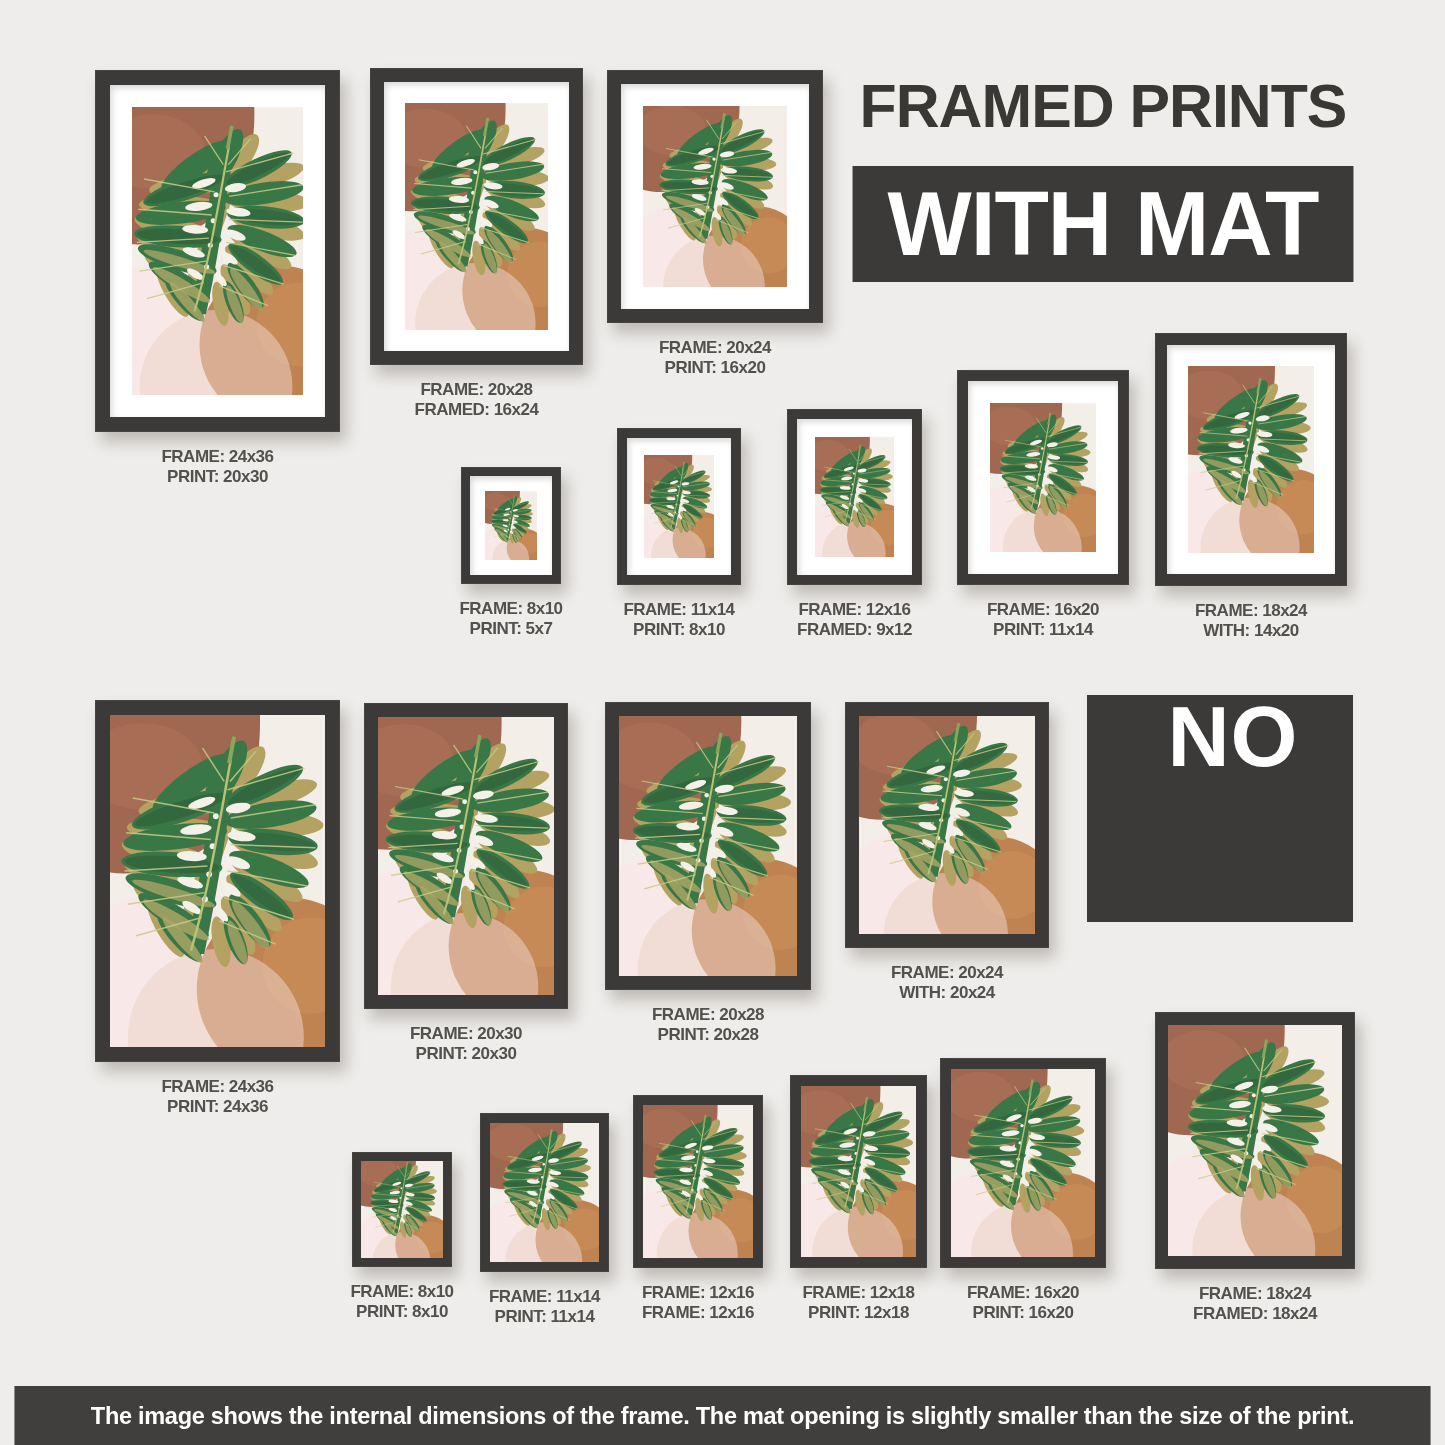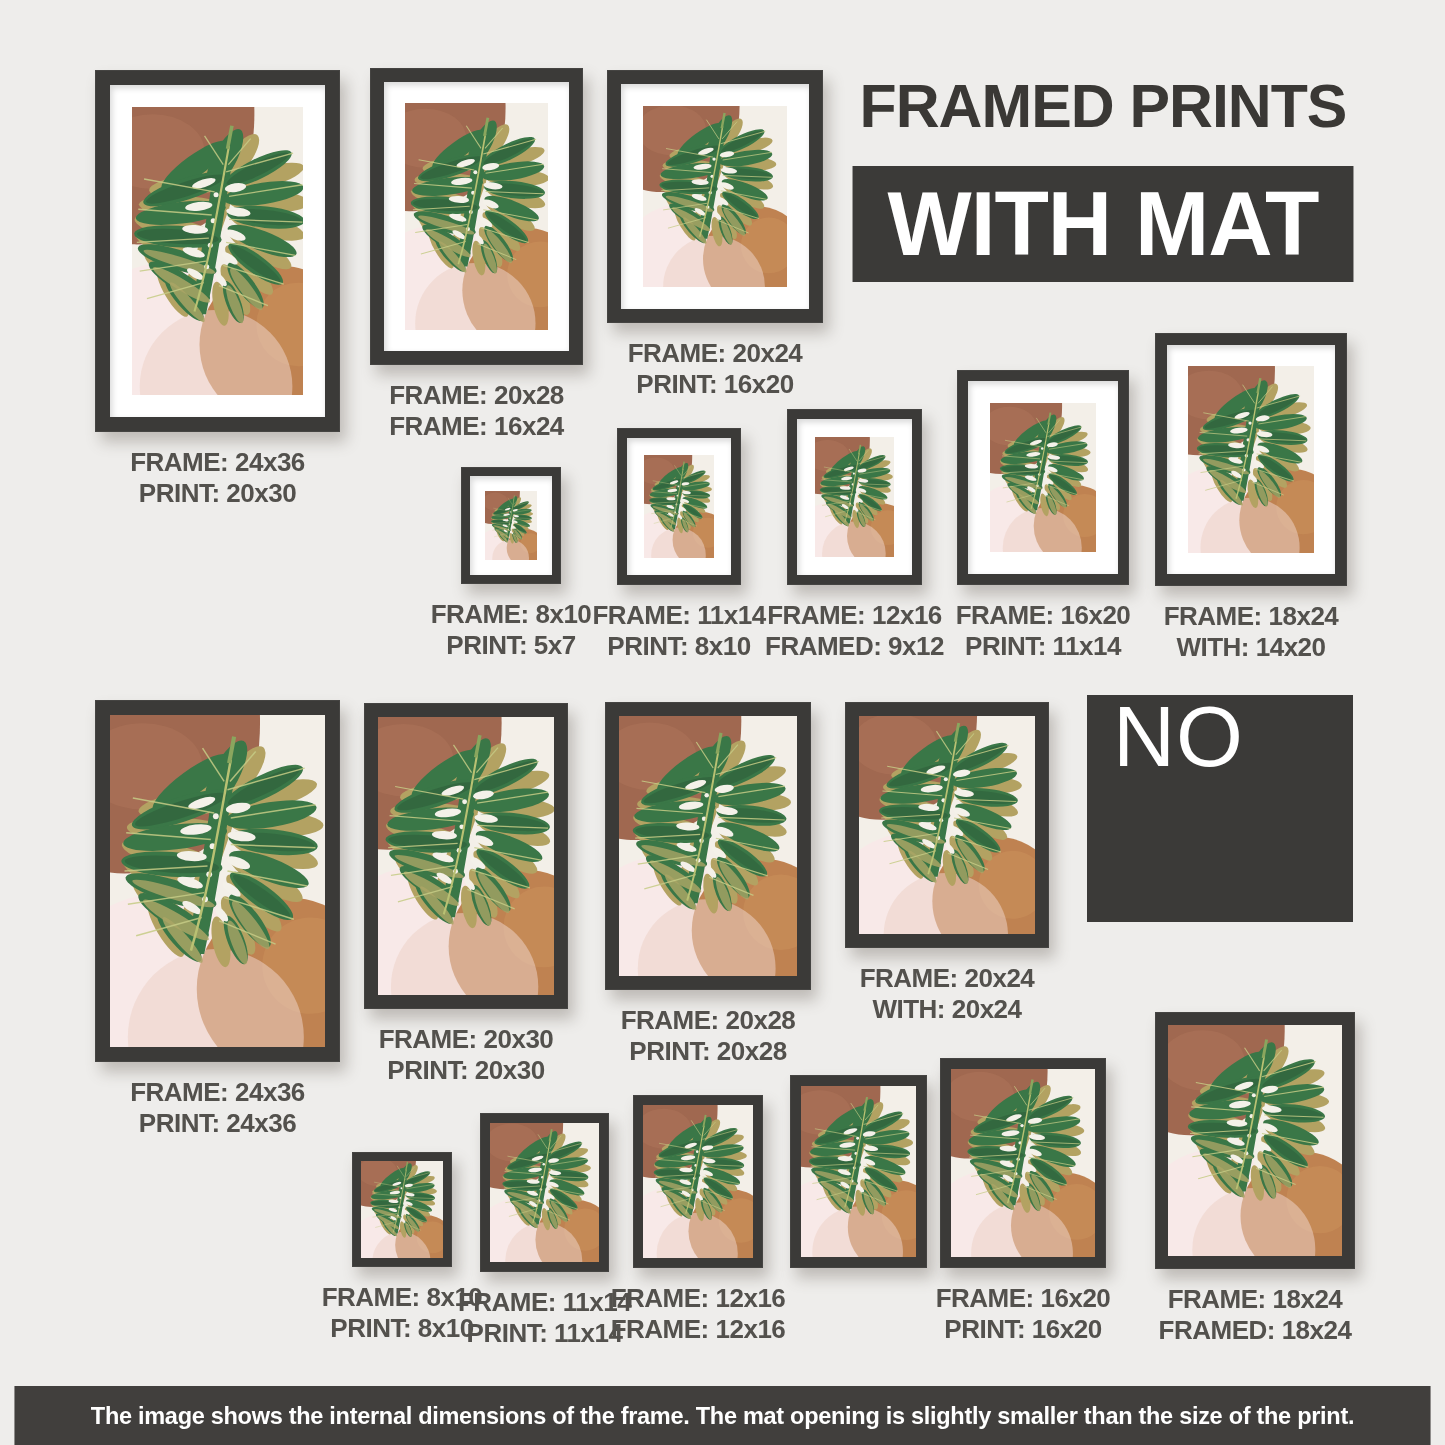--- a/index.html
+++ b/index.html
@@ -9,31 +9,31 @@
   *{box-sizing:border-box}
   body{margin:0;font-family:"Liberation Sans","DejaVu Sans",sans-serif;background:#d8d7d5}
   .canvas{position:relative;width:1445px;height:1445px;background:var(--c-background);overflow:hidden}
 
   
   .fg{position:absolute;display:flex;flex-direction:column;align-items:center}
   .fr{background:var(--c-frame);box-shadow:6px 10px 14px rgba(95,85,75,.33), inset 0 0 0 1px rgba(255,255,255,.05)}
   .mat{width:100%;height:100%;background:#fff;box-shadow:inset 2px 3px 6px rgba(0,0,0,.16)}
   .aw{width:100%;height:100%;box-shadow:inset 1px 2px 5px rgba(0,0,0,.22)}
   svg.art{width:100%;height:100%;display:block}
-  .lab{margin-top:15px;text-align:center;font-weight:bold;font-size:26px;line-height:1.18;
+  .lab{margin-top:15px;text-align:center;font-weight:bold;font-size:17px;line-height:1.18;
        color:var(--c-label-text);letter-spacing:-.5px;white-space:nowrap}
 
   .title{position:absolute;left:850px;top:70px;width:506px;text-align:center;font-weight:bold;
          font-size:62px;letter-spacing:-1px;color:var(--c-title-text);transform:scaleX(.98)}
   .banner{position:absolute;left:850px;top:166px;width:506px;height:116px;background:var(--c-panel);
           display:flex;align-items:center;justify-content:center;color:var(--c-text-inverse);
           font-weight:bold;font-size:90px;letter-spacing:-1px;transform:scaleX(.99)}
   .nomat{position:absolute;left:1087px;top:695px;width:266px;height:227px;background:var(--c-panel);
-         display:flex;flex-direction:row;padding-left:26px;
-         color:var(--c-text-inverse);font-weight:normal;font-size:86px;line-height:.97;letter-spacing:1px}
+         display:flex;flex-direction:row;justify-content:center;padding-left:26px;
+         color:var(--c-text-inverse);font-weight:bold;font-size:86px;line-height:.97;letter-spacing:1px}
   .footer{position:absolute;left:0;top:1386px;width:1445px;height:59px;background:var(--c-footer);
           display:flex;align-items:center;justify-content:center;color:var(--c-text-inverse);
           font-weight:bold;font-size:24px;letter-spacing:-.3px;transform-origin:center;transform:scaleX(.98)}
   .defs{position:absolute;width:0;height:0;overflow:hidden}
 </style>
 </head>
 <body>
 
 <svg class="defs" aria-hidden="true">
   <defs>
@@ -138,21 +138,21 @@
       <div class="mat" style="padding:21px">
         <div class="aw">
             <svg class="art" viewBox="0 0 300 400" preserveAspectRatio="xMidYMid slice">
               <use href="#art"></use>
             </svg>
           </div>
       </div>
     </div>
     <div class="lab">
       <div>FRAME: 20x28</div>
-      <div>FRAME: 16x24</div>
+      <div>FRAMED: 16x24</div>
     </div>
   </div>
 
   <div class="fg" style="left:607px;top:70px;width:216px">
     <div class="fr" style="width:216px;height:253px;padding:14px">
       <div class="mat" style="padding:22px">
         <div class="aw">
             <svg class="art" viewBox="0 0 300 400" preserveAspectRatio="xMidYMid slice">
               <use href="#art"></use>
             </svg>
@@ -348,20 +348,24 @@
   </div>
 
   <div class="fg" style="left:790px;top:1075px;width:137px">
     <div class="fr" style="width:137px;height:193px;padding:11px">
       <div class="aw">
           <svg class="art" viewBox="0 0 300 400" preserveAspectRatio="xMidYMid slice">
             <use href="#art"></use>
           </svg>
         </div>
     </div>
+    <div class="lab">
+      <div>FRAME: 12x18</div>
+      <div>PRINT: 12x18</div>
+    </div>
   </div>
 
   <div class="fg" style="left:940px;top:1058px;width:166px">
     <div class="fr" style="width:166px;height:210px;padding:11px">
       <div class="aw">
           <svg class="art" viewBox="0 0 300 400" preserveAspectRatio="xMidYMid slice">
             <use href="#art"></use>
           </svg>
         </div>
     </div>

